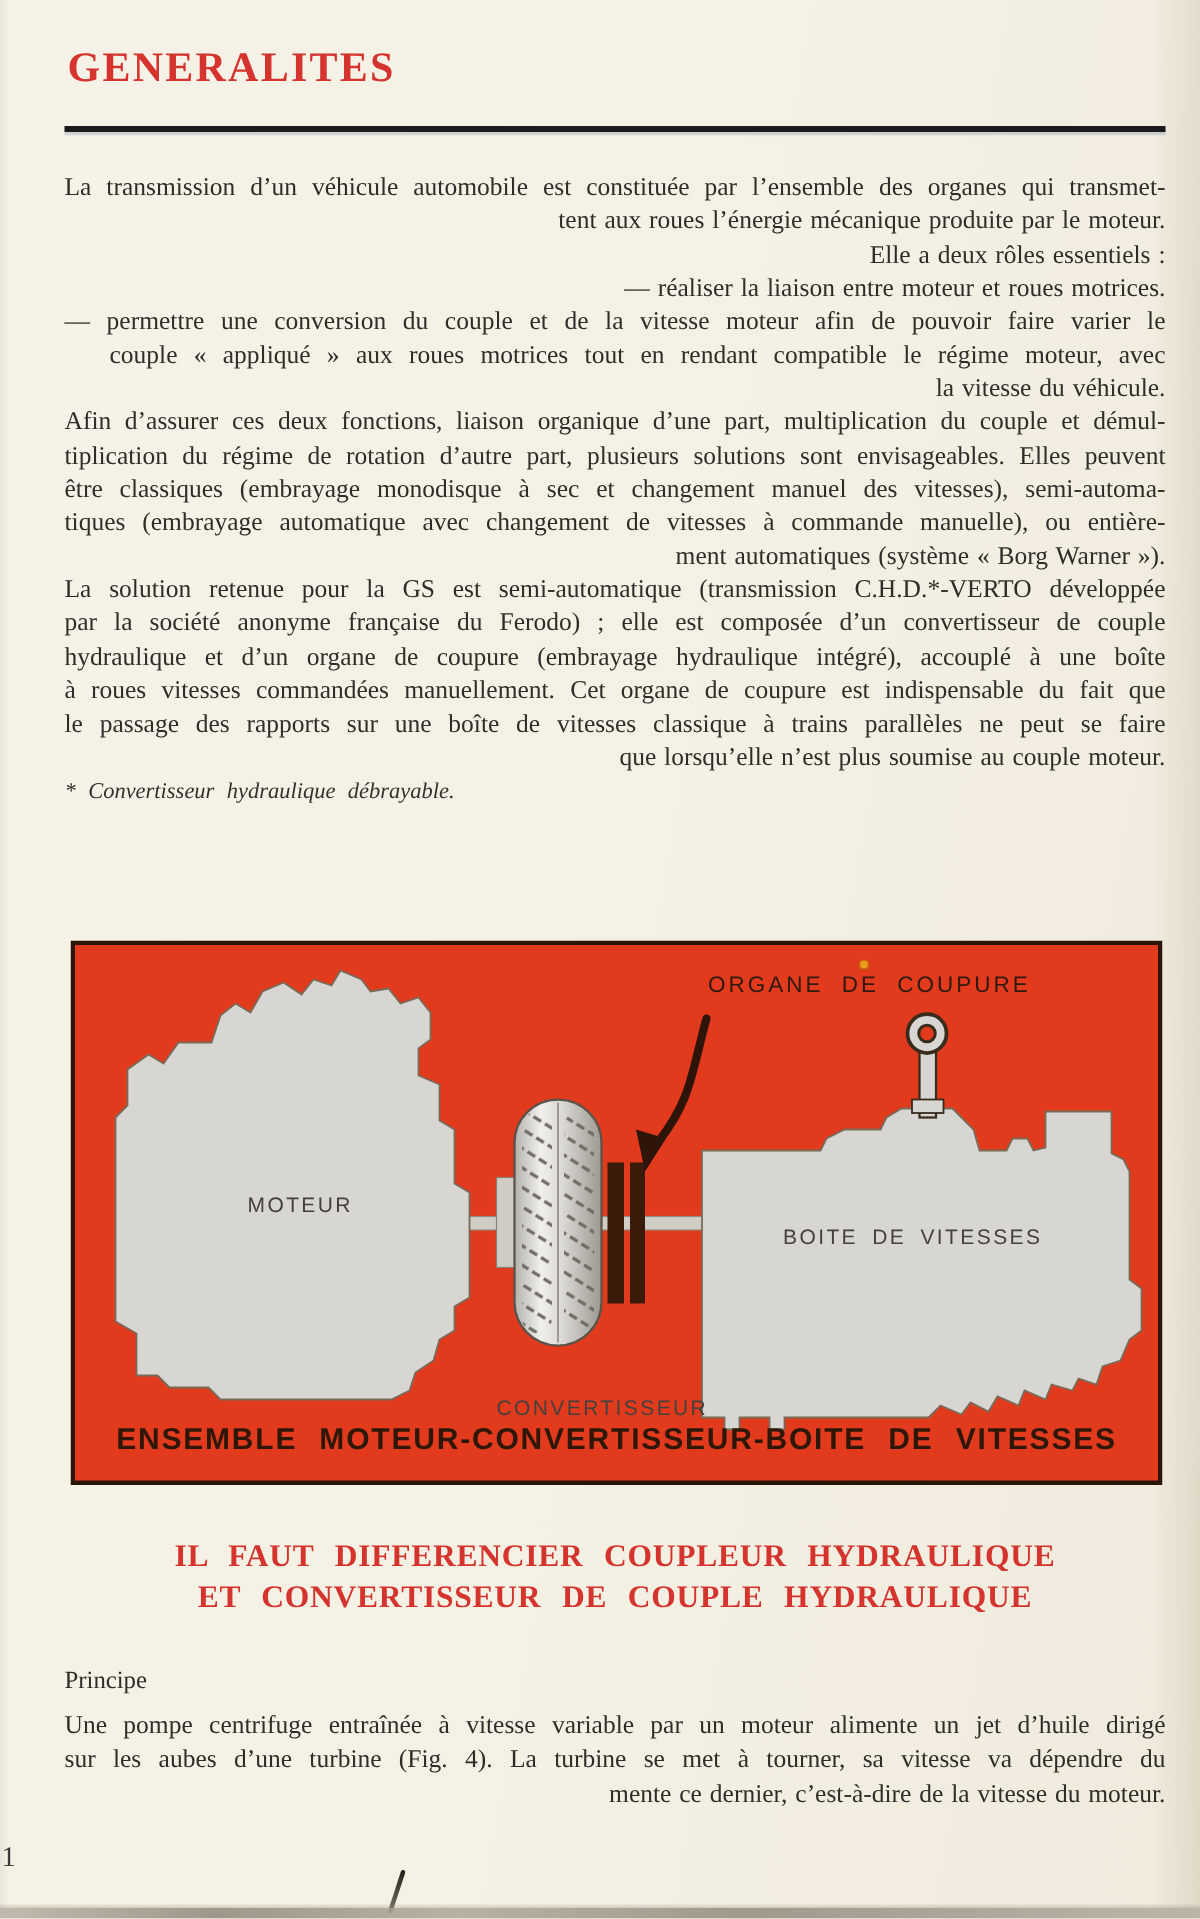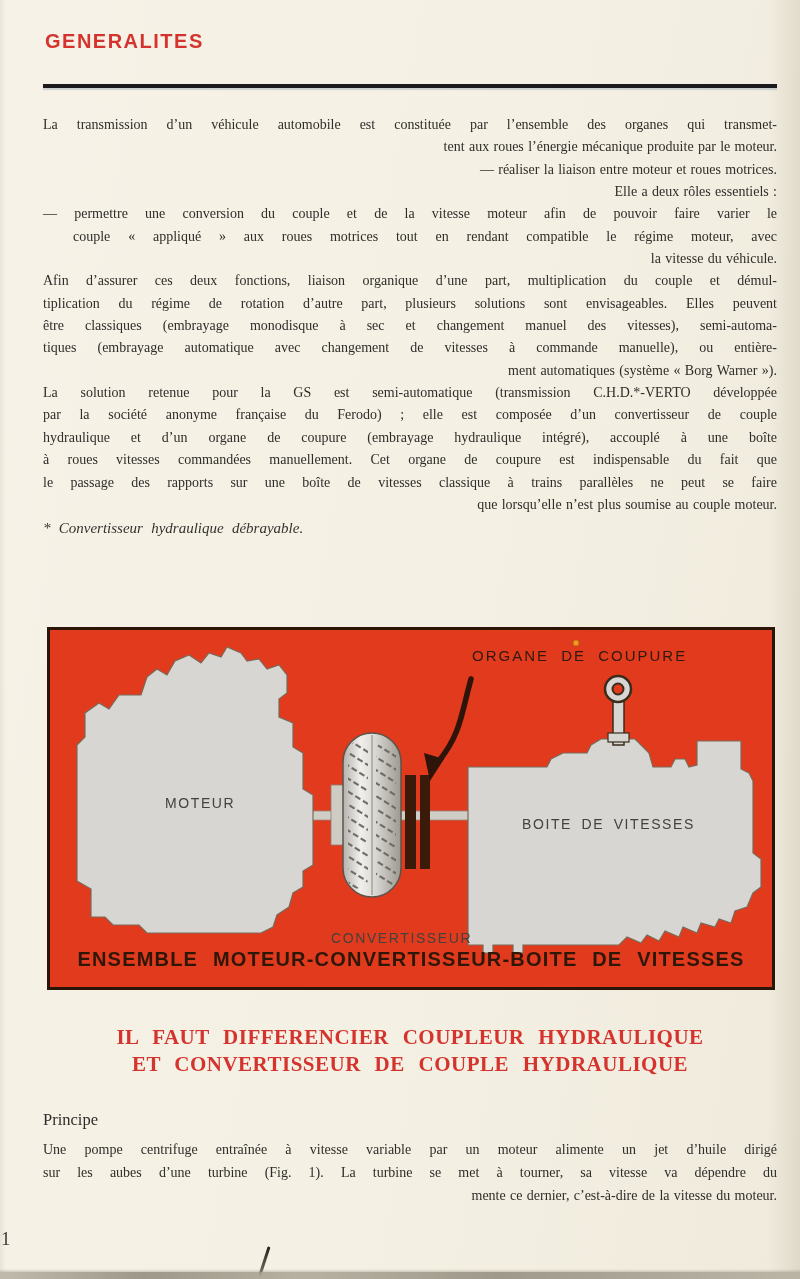--- a/index.html
+++ b/index.html
@@ -4,26 +4,26 @@
 <style>
   html,body{margin:0;padding:0;}
   body{width:800px;height:1279px;overflow:hidden;
        font-family:"Liberation Serif", serif;
        background:#f4f0e3;}
   .sheet{position:relative;width:800px;height:1279px;
          background:linear-gradient(100deg,#f6f2e7 0%,#f4f0e3 55%,#efeadc 100%);}
   .sheet::before{content:"";position:absolute;inset:0;pointer-events:none;
          background:linear-gradient(90deg,rgba(120,110,85,.10) 0,transparent 6px,transparent 96%,rgba(150,140,110,.18) 100%);}
   .title{position:absolute;left:45px;top:30px;margin:0;
-         font-size:20px;font-weight:bold;letter-spacing:1.5px;
-         color:#d5342e;font-family:Liberation Sans, sans-serif;}
+         font-size:28px;font-weight:bold;letter-spacing:1.5px;
+         color:#d5342e;font-family:Liberation Serif, serif;}
   .rule{position:absolute;left:43px;top:84px;width:734px;height:4px;
         background:#1b1b1d;box-shadow:0 2px 1px rgba(125,145,170,.35);}
   .bodytext{position:absolute;left:43px;width:734px;
-        font-size:14px;line-height:22.35px;color:#2f2d2a;word-spacing:.06em;}
+        font-size:17px;line-height:22.35px;color:#2f2d2a;word-spacing:.06em;}
   .bodytext.intro{top:114px;}
   .line{text-align:right;}
   .line.fj{text-align:justify;text-align-last:justify;}
   .line.cont{padding-left:30px;}
   .footnote{position:absolute;left:43px;top:520px;width:700px;
         font-style:italic;font-size:15px;color:#34322f;word-spacing:.3em;}
   .figure{position:absolute;left:47px;top:627px;width:728px;height:402px;}
   .figure svg{display:block;}
   .redhead{position:absolute;left:43px;top:1024px;width:734px;text-align:center;
         color:#d5342e;font-weight:bold;font-size:21px;line-height:27px;
@@ -45,22 +45,22 @@
 <body>
 
 <div class="sheet">
 
   <h1 class="title">GENERALITES</h1>
   <div class="rule"></div>
 
   <div class="bodytext intro">
     <div class="line fj">La transmission d’un véhicule automobile est constituée par l’ensemble des organes qui transmet-</div>
     <div class="line">tent aux roues l’énergie mécanique produite par le moteur.</div>
+    <div class="line">Elle a deux rôles essentiels :</div>
     <div class="line">— réaliser la liaison entre moteur et roues motrices.</div>
-    <div class="line">Elle a deux rôles essentiels :</div>
     <div class="line fj">— permettre une conversion du couple et de la vitesse moteur afin de pouvoir faire varier le</div>
     <div class="line fj cont">couple « appliqué » aux roues motrices tout en rendant compatible le régime moteur, avec</div>
     <div class="line cont">la vitesse du véhicule.</div>
     <div class="line fj">Afin d’assurer ces deux fonctions, liaison organique d’une part, multiplication du couple et démul-</div>
     <div class="line fj">tiplication du régime de rotation d’autre part, plusieurs solutions sont envisageables. Elles peuvent</div>
     <div class="line fj">être classiques (embrayage monodisque à sec et changement manuel des vitesses), semi-automa-</div>
     <div class="line fj">tiques (embrayage automatique avec changement de vitesses à commande manuelle), ou entière-</div>
     <div class="line">ment automatiques (système « Borg Warner »).</div>
     <div class="line fj">La solution retenue pour la GS est semi-automatique (transmission C.H.D.*-VERTO développée</div>
     <div class="line fj">par la société anonyme française du Ferodo) ; elle est composée d’un convertisseur de couple</div>
@@ -132,21 +132,21 @@
 
   <div class="redhead">
     <div>IL FAUT DIFFERENCIER COUPLEUR HYDRAULIQUE</div>
     <div>ET CONVERTISSEUR DE COUPLE HYDRAULIQUE</div>
   </div>
 
   <h3 class="principe-title">Principe</h3>
 
   <div class="bodytext principe">
     <div class="line fj">Une pompe centrifuge entraînée à vitesse variable par un moteur alimente un jet d’huile dirigé</div>
-    <div class="line fj">sur les aubes d’une turbine (Fig. 1). La turbine se met à tourner, sa vitesse va dépendre du</div>
+    <div class="line fj">sur les aubes d’une turbine (Fig. 4). La turbine se met à tourner, sa vitesse va dépendre du</div>
     <div class="line">mente ce dernier, c’est-à-dire de la vitesse du moteur.</div>
   </div>
 
   <div class="pagenum">1</div>
   <div class="pen-mark"></div>
   <div class="scan-edge"></div>
 
 </div>
 
 </body></html>

